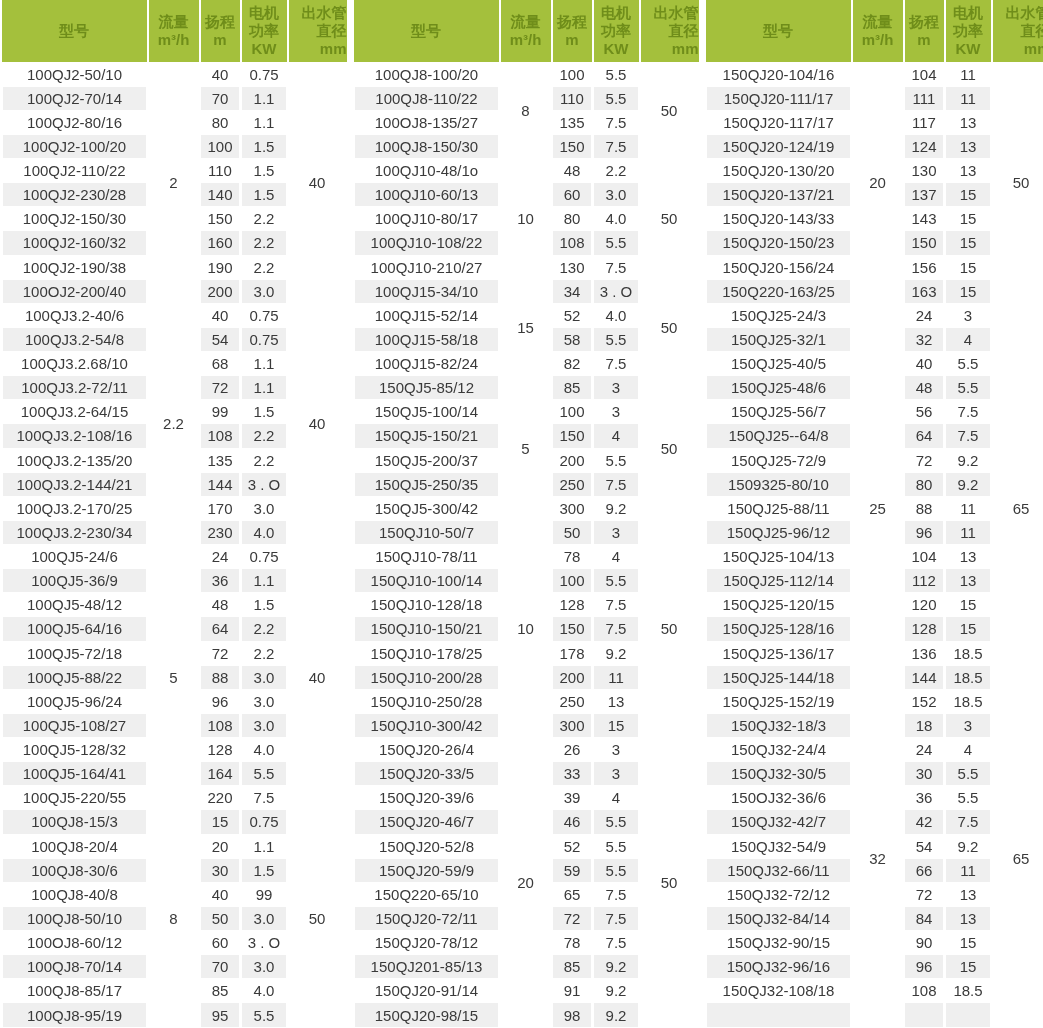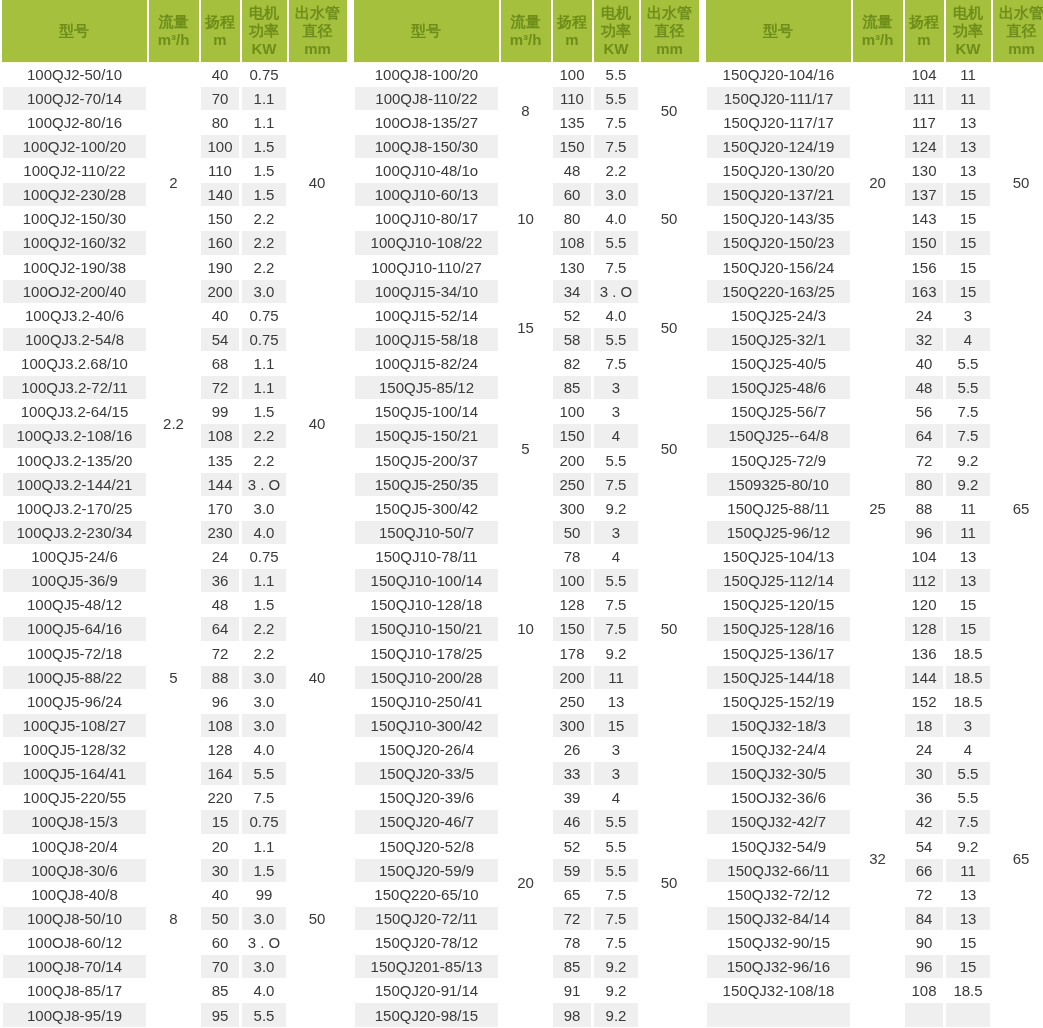--- a/index.html
+++ b/index.html
@@ -22,21 +22,21 @@
   col.col-power { width: 47px; }
   col.col-dia   { width: 59px; }
   th {
     background: #a4c03c; color: #6f8d1a;
     font-weight: bold; font-size: 15px; line-height: 1.18;
     height: 62px; padding: 0;
     text-align: center; vertical-align: middle;
     border-left: 2px solid #ffffff; border-right: 2px solid #ffffff;
   }
   th:first-child { border-left: 0; }
-  th:last-child  { border-right: 0; }
+  th:last-child  { border-right: 0; text-align: right; }
   td {
     font-size: 15px; color: #3a3a3a;
     text-align: center; vertical-align: middle;
     height: 24.1px; padding: 0;
     background: #ffffff;
     border: 1px solid #ffffff;
     border-left-width: 3px; border-right-width: 3px;
     white-space: nowrap; overflow: hidden;
   }
   tr.odd td { background: #efefef; }
@@ -330,21 +330,21 @@
           <td>100QJ10-80/17</td>
           <td>80</td>
           <td>4.0</td>
         </tr>
         <tr class="odd">
           <td>100QJ10-108/22</td>
           <td>108</td>
           <td>5.5</td>
         </tr>
         <tr class="even">
-          <td>100QJ10-110/27</td>
+          <td>100QJ10-210/27</td>
           <td>130</td>
           <td>7.5</td>
         </tr>
         <tr class="odd">
           <td>100QJ15-34/10</td>
           <td rowspan="4" class="merged">15</td>
           <td>34</td>
           <td>3 . O</td>
           <td rowspan="4" class="merged">50</td>
         </tr>
@@ -426,21 +426,21 @@
           <td>150QJ10-178/25</td>
           <td>178</td>
           <td>9.2</td>
         </tr>
         <tr class="odd">
           <td>150QJ10-200/28</td>
           <td>200</td>
           <td>11</td>
         </tr>
         <tr class="even">
-          <td>150QJ10-250/41</td>
+          <td>150QJ10-250/28</td>
           <td>250</td>
           <td>13</td>
         </tr>
         <tr class="odd">
           <td>150QJ10-300/42</td>
           <td>300</td>
           <td>15</td>
         </tr>
         <tr class="even">
           <td>150QJ20-26/4</td>
@@ -550,21 +550,21 @@
           <td>150QJ20-130/20</td>
           <td>130</td>
           <td>13</td>
         </tr>
         <tr class="odd">
           <td>150QJ20-137/21</td>
           <td>137</td>
           <td>15</td>
         </tr>
         <tr class="even">
-          <td>150QJ20-143/35</td>
+          <td>150QJ20-143/33</td>
           <td>143</td>
           <td>15</td>
         </tr>
         <tr class="odd">
           <td>150QJ20-150/23</td>
           <td>150</td>
           <td>15</td>
         </tr>
         <tr class="even">
           <td>150QJ20-156/24</td>

